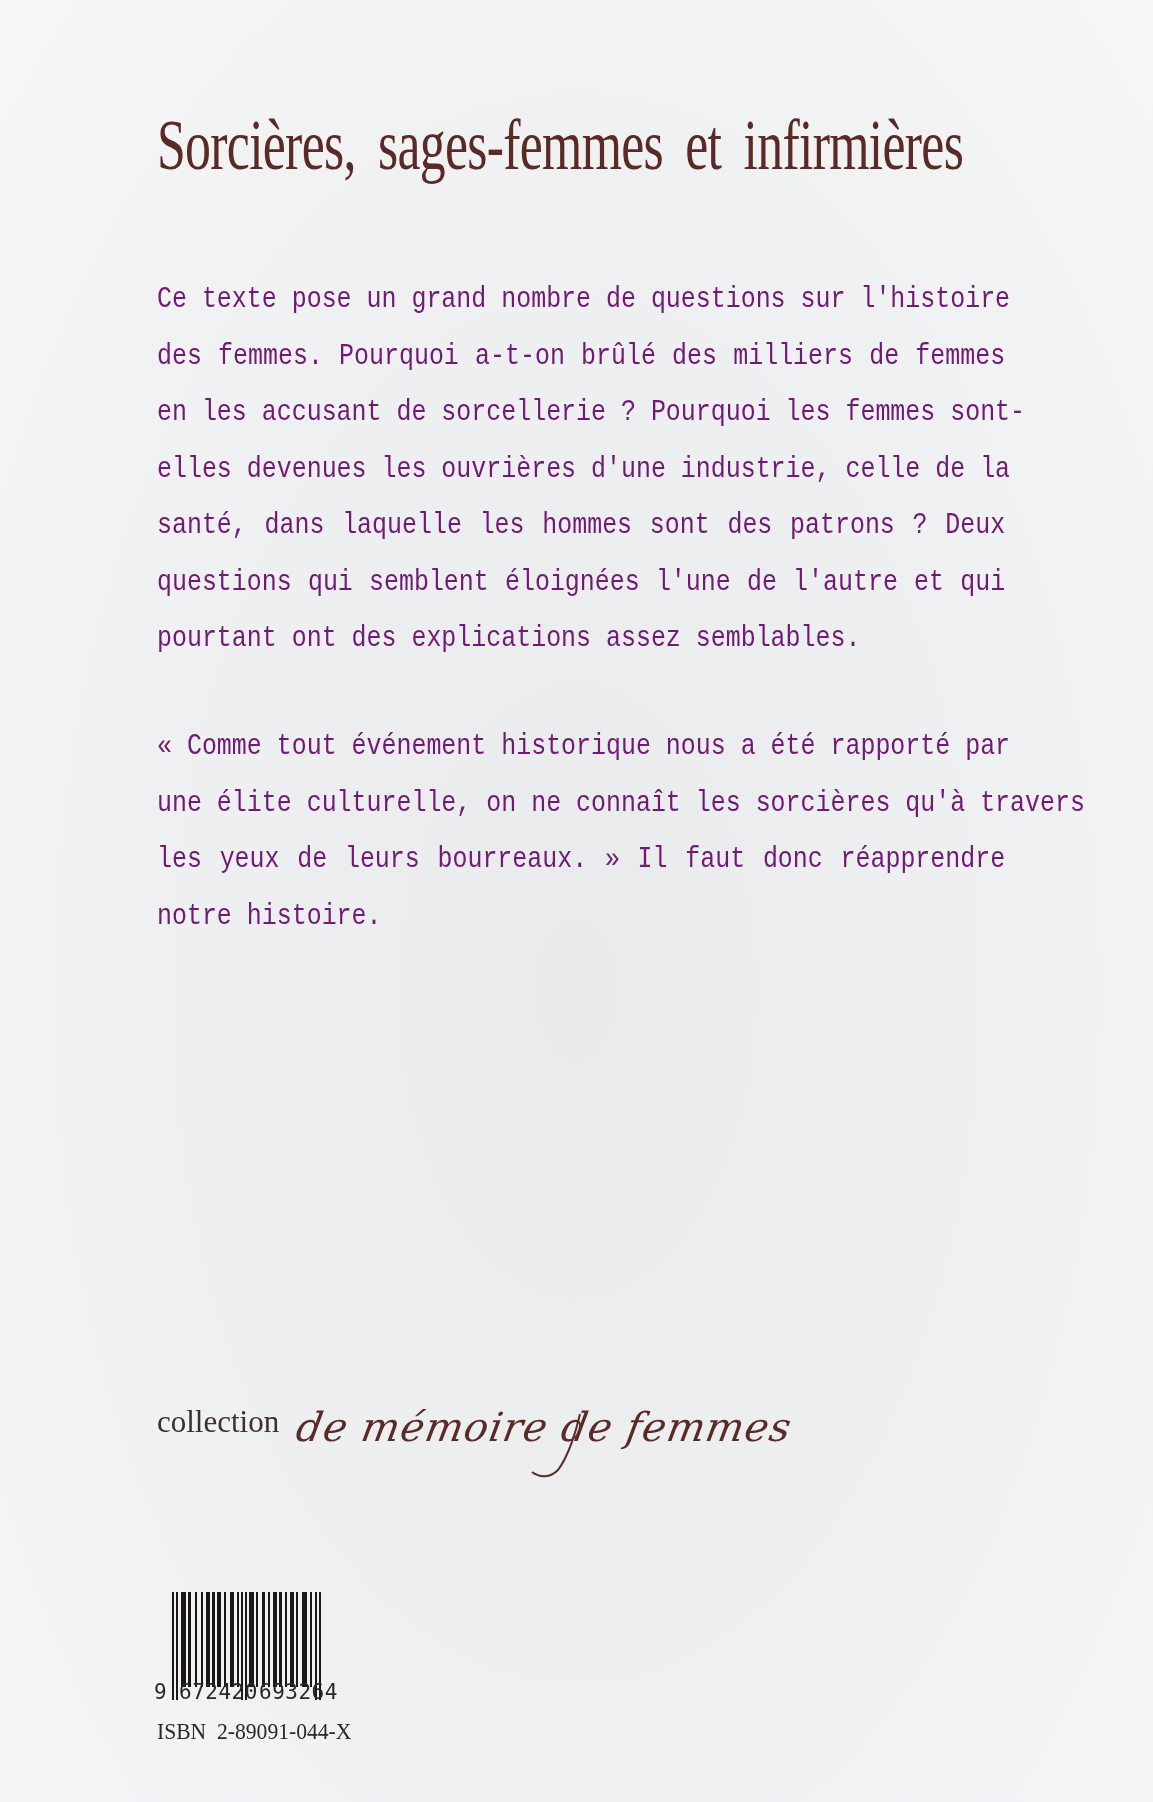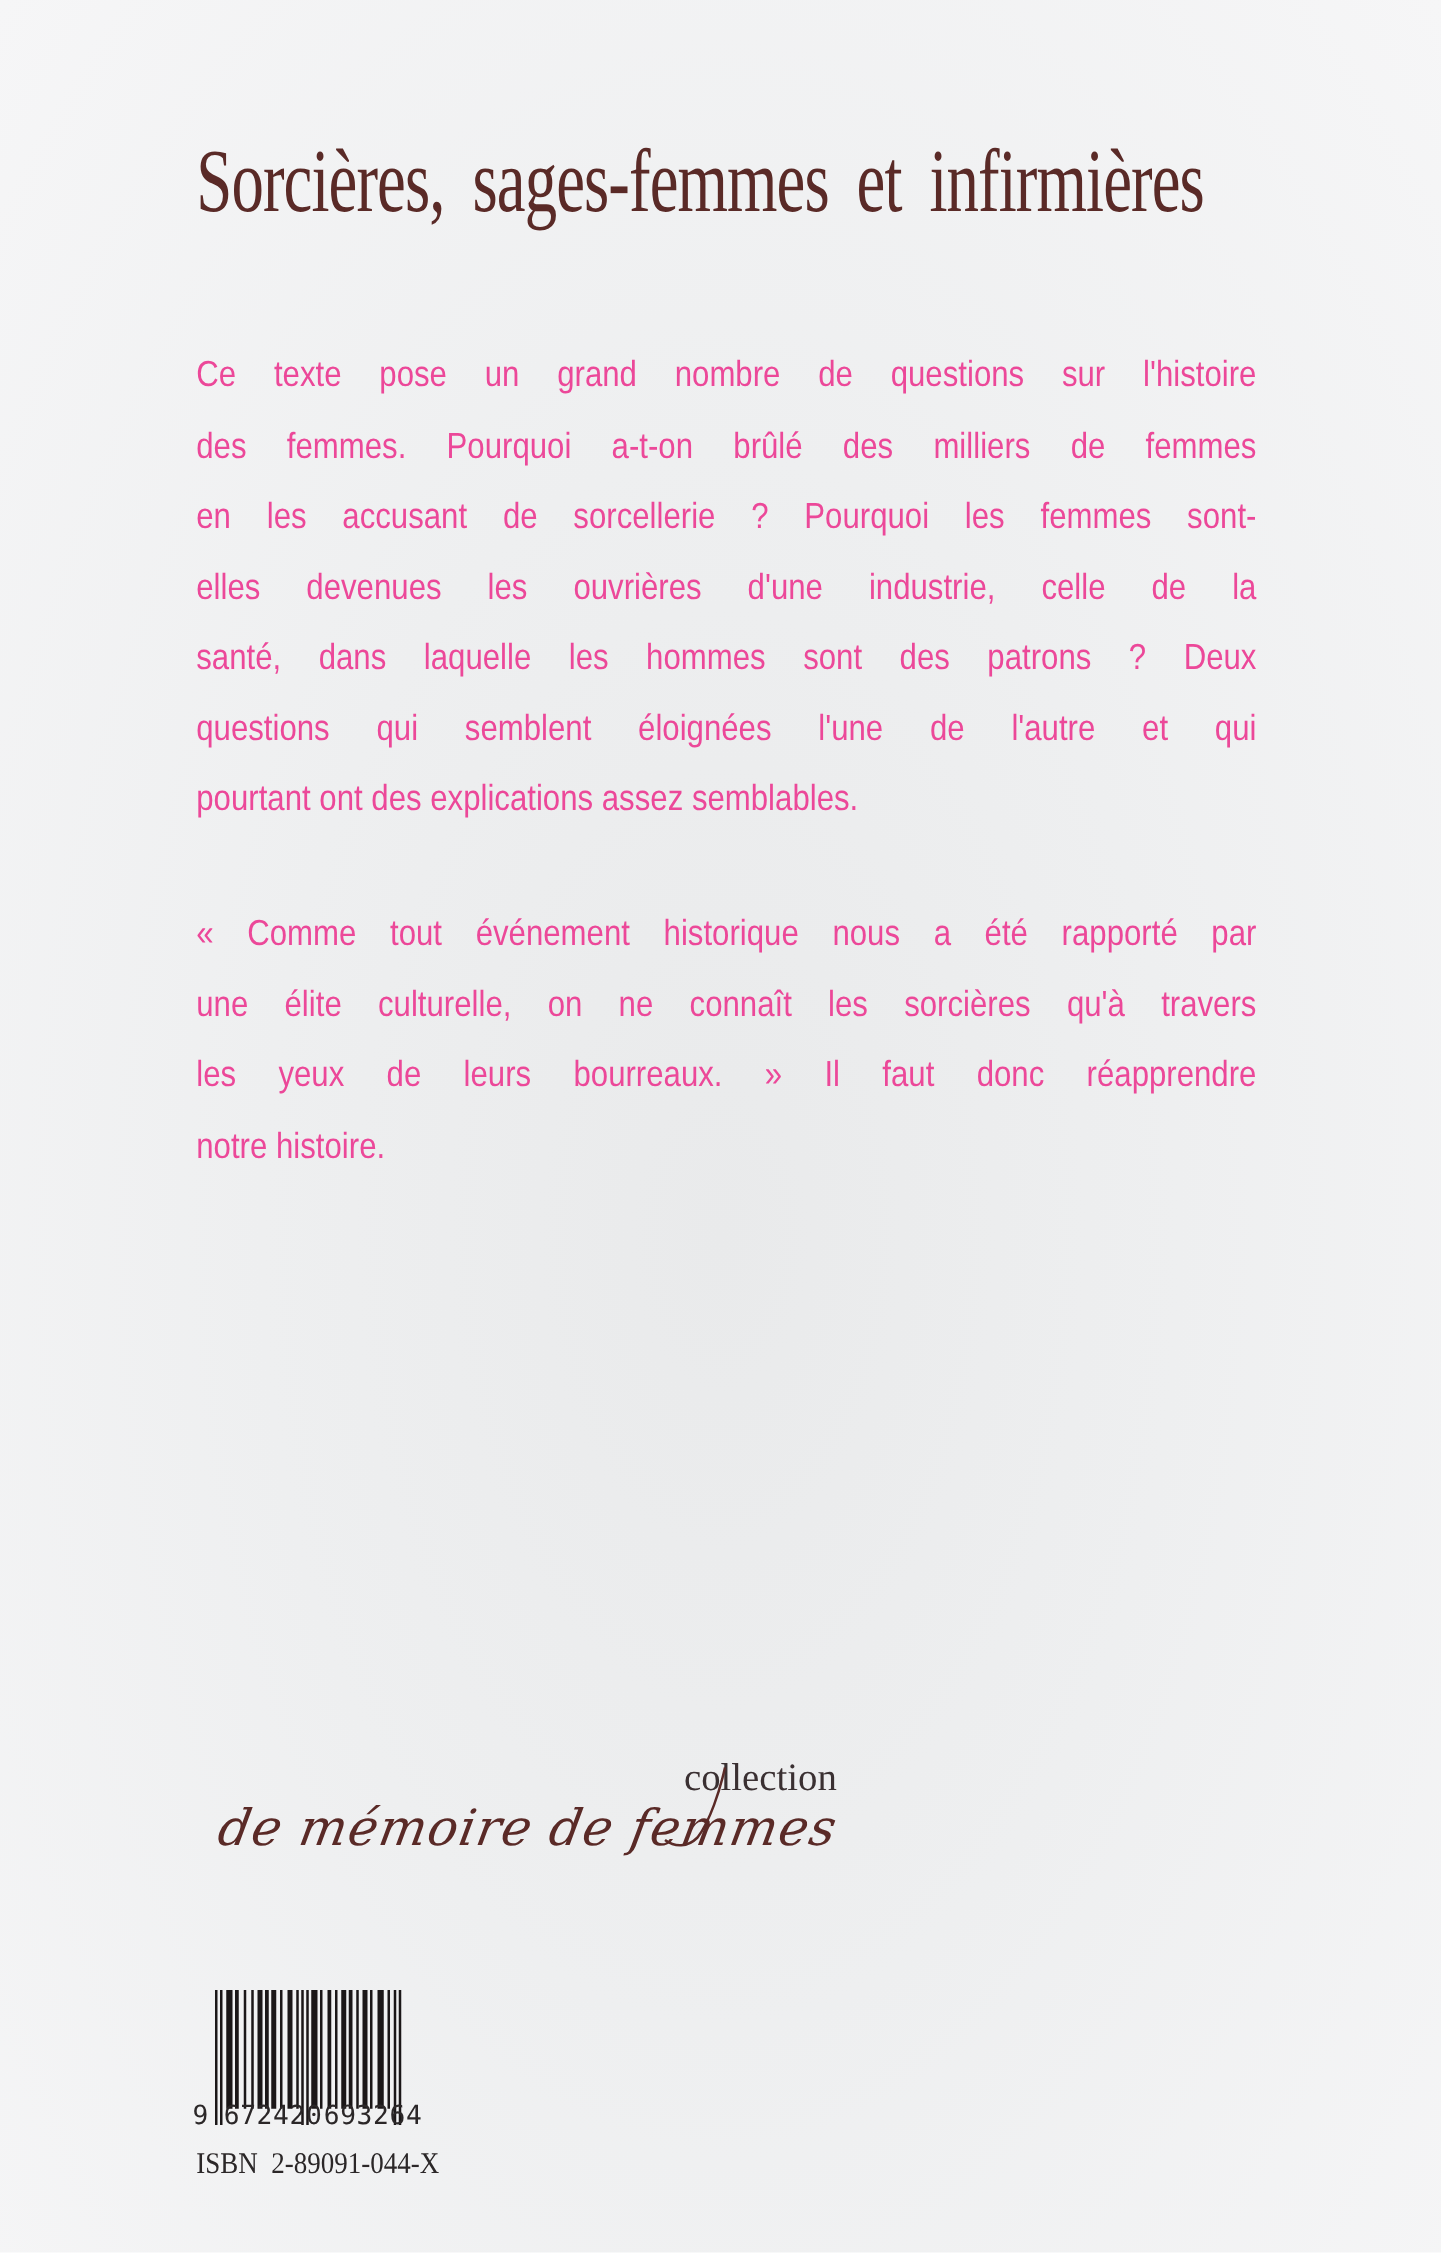--- a/index.html
+++ b/index.html
@@ -30,24 +30,24 @@
       transform: scaleX(0.72);
       transform-origin: left top;
       white-space: nowrap;
       word-spacing: 14px;
     }
     .para {
       position: absolute;
       left: 157px;
       width: 848px;
       margin: 0;
-      font-family: Liberation Sans, sans-serif;
+      font-family: Liberation Mono, monospace;
       font-size: 29px;
       line-height: 56.5px;
-      color: #ec4899;
+      color: #701a75;
       text-align: justify;
     }
     .para .line {
       display: block;
       text-align: justify;
       text-align-last: justify;
       white-space: nowrap;
       transform: scaleX(0.86);
       transform-origin: left center;
       width: 116.3%;
@@ -56,22 +56,21 @@
       text-align-last: left;
     }
     #p1 { top: 272px; }
     #p2 { top: 719px; }
 
     .collection {
       position: absolute;
       left: 157px;
       top: 1404px;
       display: flex;
-      align-items: flex-end;
-      flex-direction: column;
+      align-items: flex-start;
     }
     .collection-word {
       font-family: "Liberation Serif", serif;
       font-size: 31px;
       color: #3a3032;
     }
     .collection-script {
       position: relative;
       margin-left: 18px;
       font-family: "DejaVu Serif", serif;

